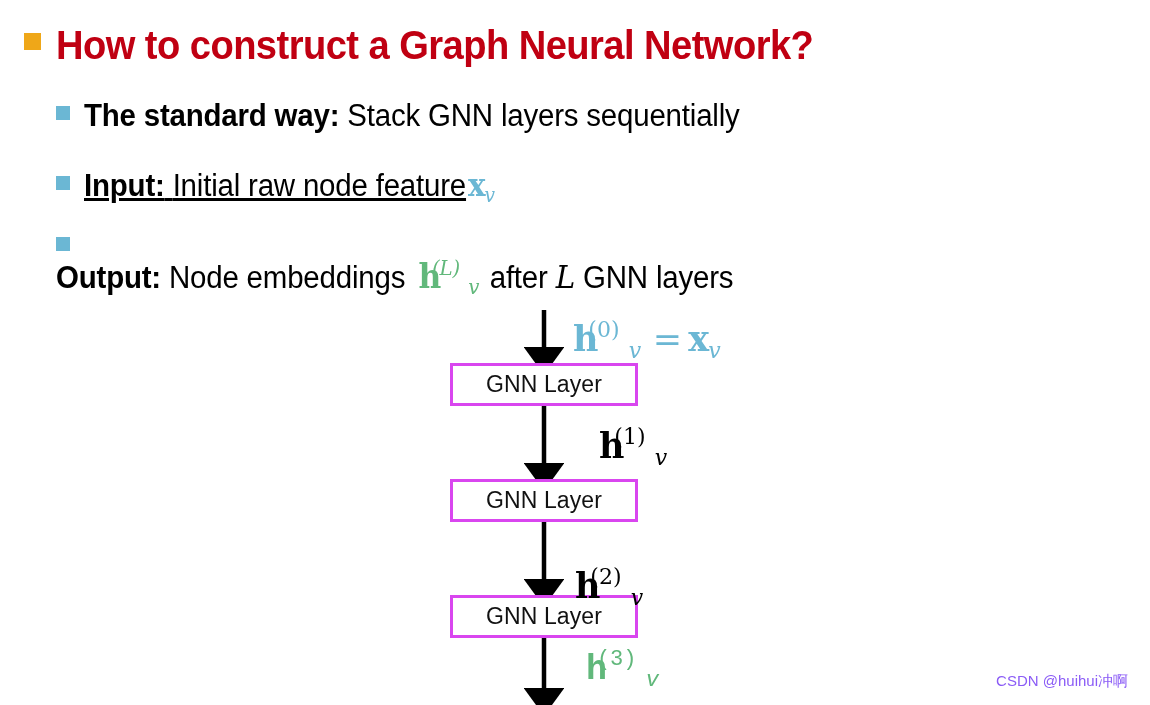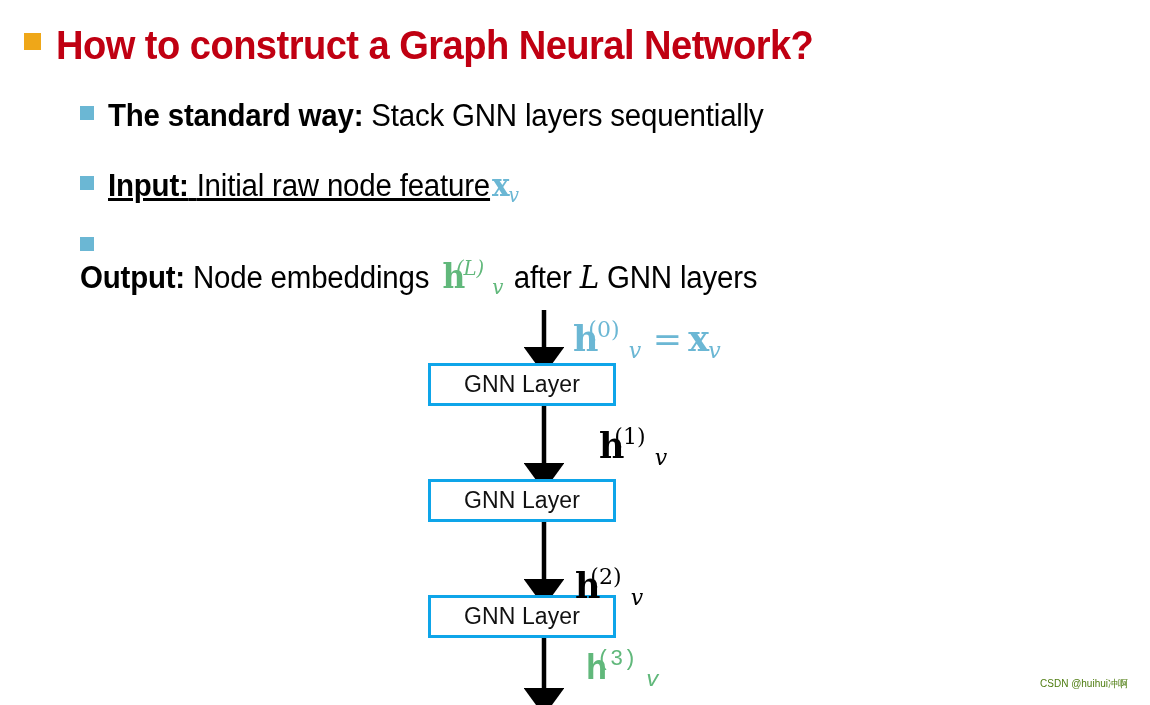--- a/index.html
+++ b/index.html
@@ -54,21 +54,21 @@
     font-weight: bold;
     color: #C00012;
     letter-spacing: -0.6px;
     transform: scaleX(0.93);
     transform-origin: left center;
     white-space: nowrap;
   }
 
   
   .row-l2 {
-    left: 80px;
+    left: 56px;
     justify-content: space-between;
   }
   .row-l2 .bullet-sq {
     position: relative;
     top: -6px;
     margin-right: 14px;
   }
   .l2-text {
     font-size: 31px;
     white-space: nowrap;
@@ -125,24 +125,24 @@
   #diagram {
     position: absolute;
     left: 0;
     top: 0;
     width: 1150px;
     height: 705px;
     pointer-events: none;
   }
   .gnn-box {
     position: absolute;
-    left: 428px;
+    left: 450px;
     width: 188px;
     height: 43px;
-    border: 3px solid #0ea5e9;
+    border: 3px solid #d946ef;
     background: #ffffff;
     box-sizing: border-box;
     display: flex;
     align-items: center;
     justify-content: center;
   }
   .gnn-box span {
     font-size: 23px;
     letter-spacing: 0.1px;
     color: #111111;
@@ -158,22 +158,22 @@
   #lbl0 { left: 573px; top: 318px; }
   #lbl1 { left: 599px; top: 425px; }
   #lbl2 { left: 575px; top: 541px; margin-top: 24px; }
   #lbl3 { left: 586px; top: 650px; font-family: Liberation Mono, monospace; }
 
   
   .watermark {
     position: absolute;
     right: 22px;
     bottom: 14px;
-    font-size: 10px;
-    color: #4d7c0f;
+    font-size: 15px;
+    color: #8b5cf6;
     white-space: nowrap;
   }
 </style>
 </head>
 <body>
 
 <div class="row row-title">
   <span class="bullet-sq bullet-l1"></span>
   <span class="title-text">How to construct a Graph Neural Network?</span>
 </div>

